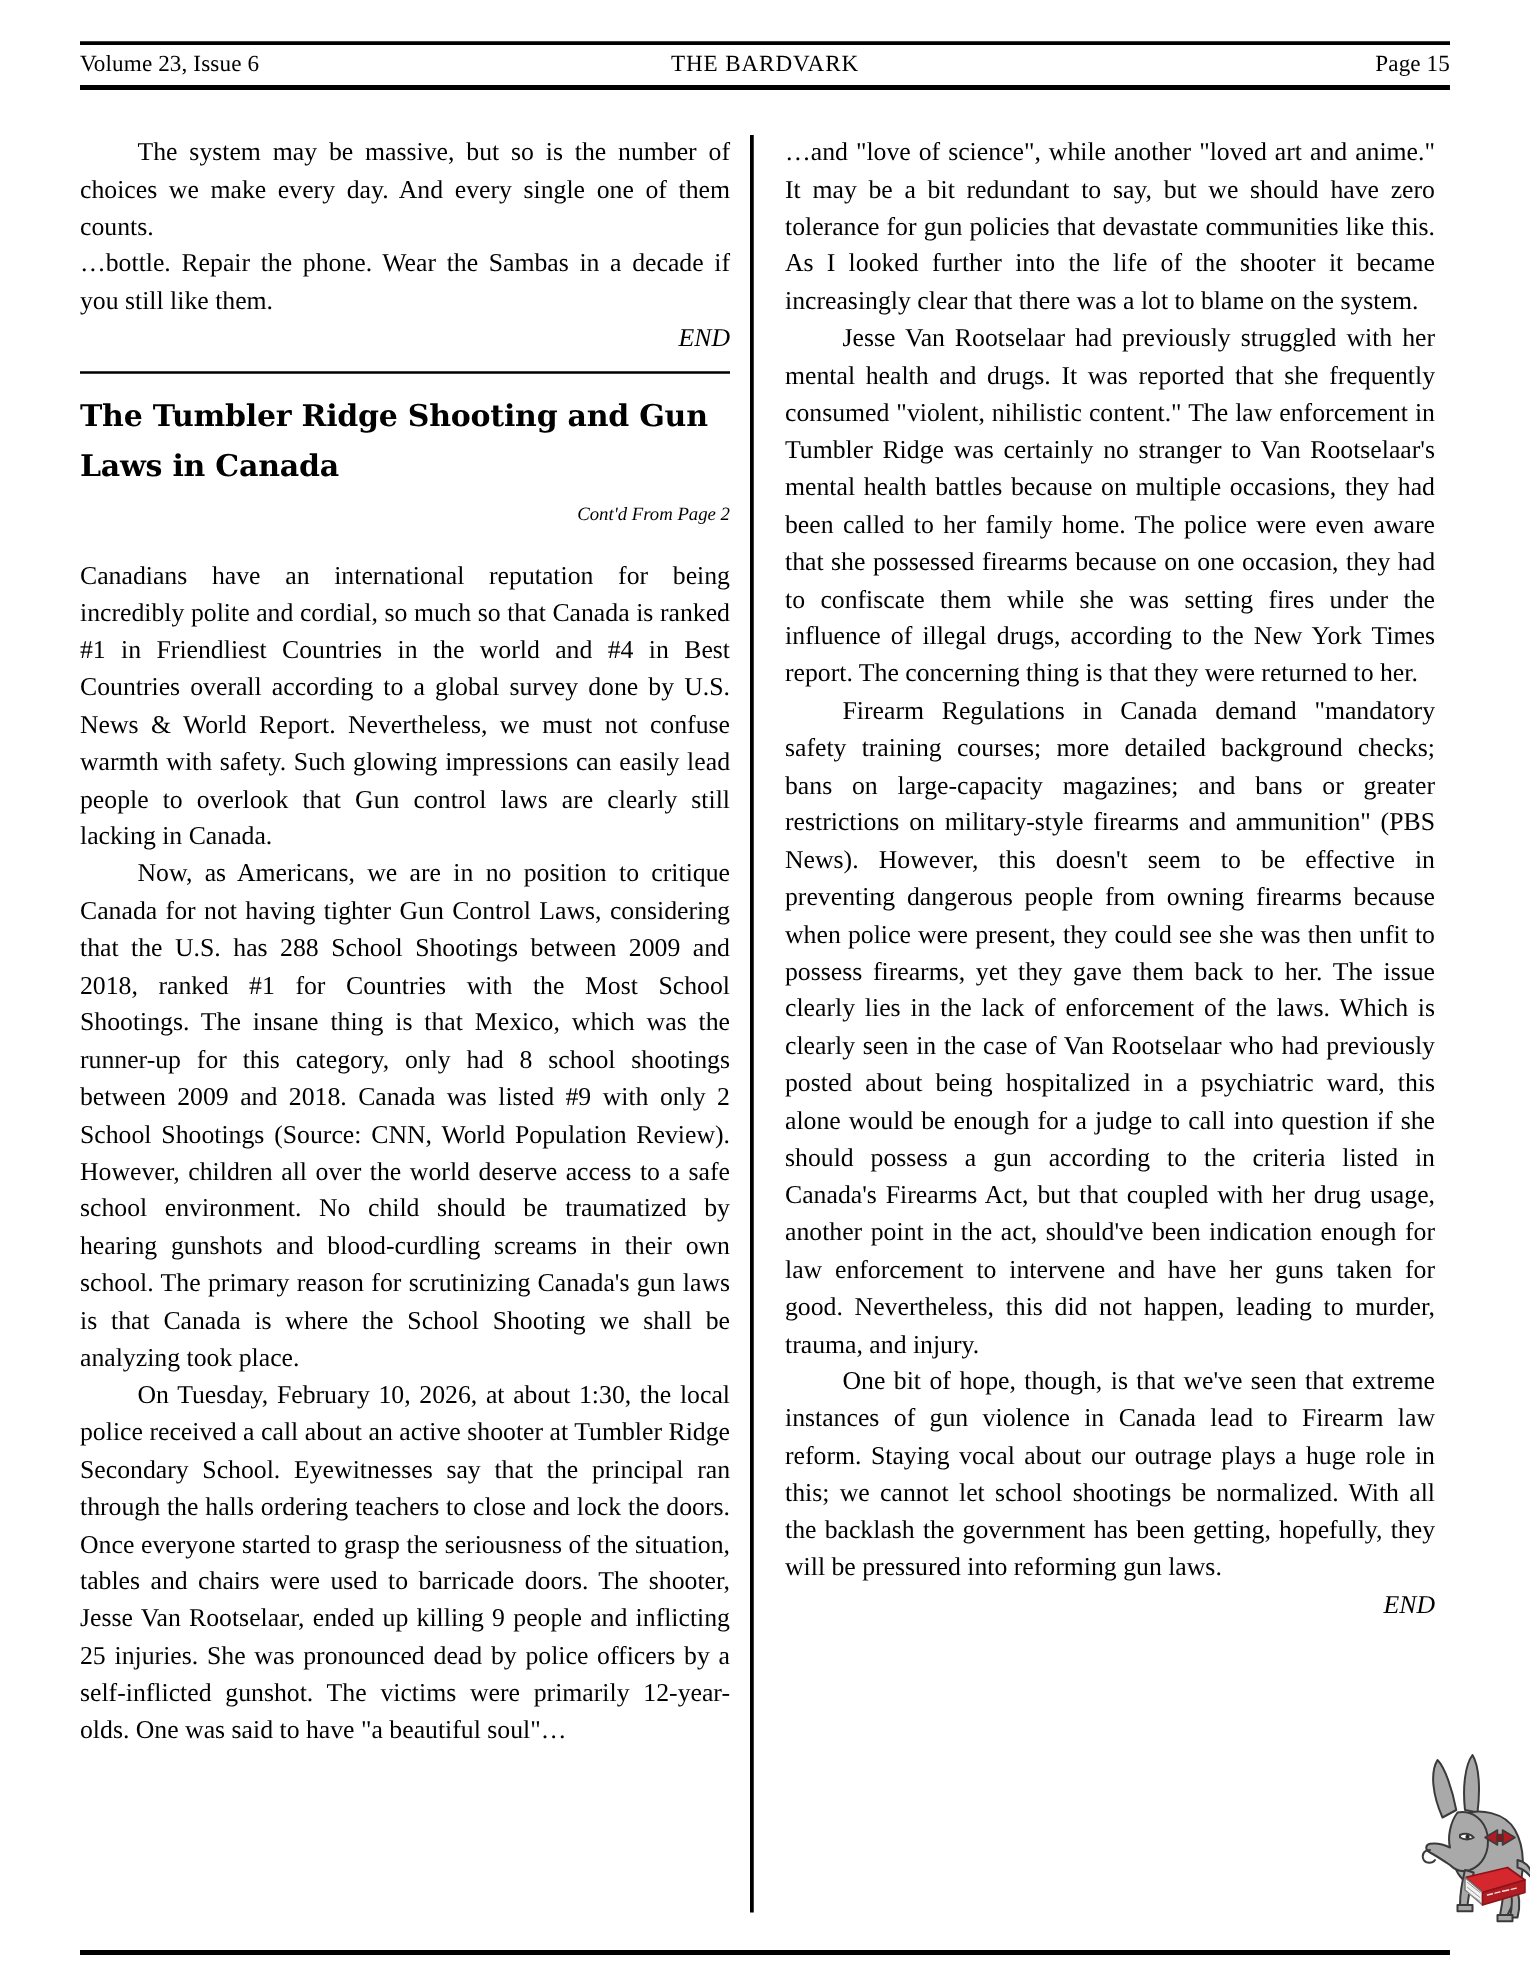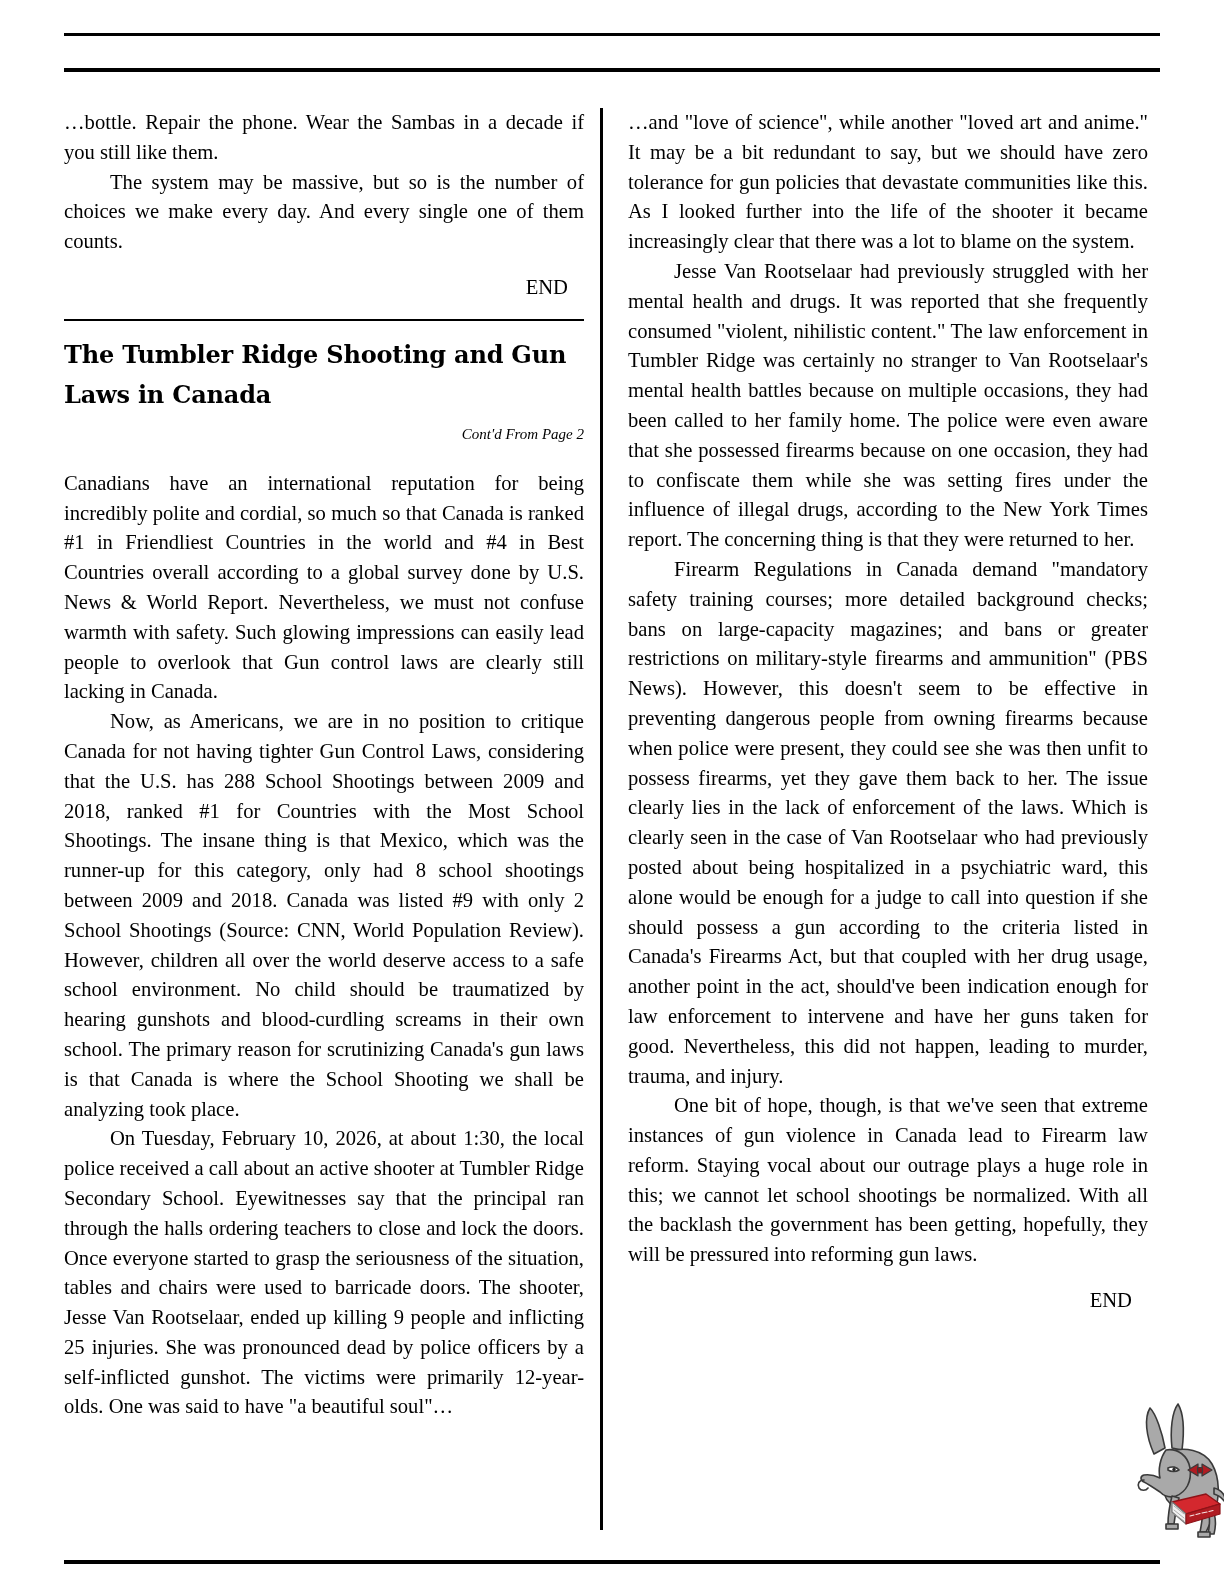--- a/index.html
+++ b/index.html
@@ -80,23 +80,24 @@
     margin: 0;
     font-size: 20.6px;
     line-height: 29.8px;
     text-align: justify;
     text-justify: inter-word;
     hyphens: none;
   }
   p.indent { text-indent: 46px; }
 
   .end-mark {
-    margin: 16px;
+    margin: 0;
     font-size: 20.6px;
     line-height: 29.8px;
+    font-style: italic;
     text-align: right;
   }
 
   .story-rule {
     height: 2px;
     background: #000;
     margin: 10px 0 0 0;
     width: 100%;
   }
 
@@ -137,28 +138,33 @@
     width: 100px;
     height: 152px;
   }
 </style>
 </head>
 <body>
 
 <div class="page">
 
   <div class="masthead-rule-top"></div>
+  <div class="masthead">
+    <div class="masthead-left">Volume 23, Issue 6</div>
+    <div class="masthead-center">THE BARDVARK</div>
+    <div class="masthead-right">Page 15</div>
+  </div>
   <div class="masthead-rule-bottom"></div>
 
   <div class="col-divider"></div>
 
   <div class="col col-left">
 
+    <p class="body indent">The system may be massive, but so is the number of choices we make every day. And every single one of them counts.</p>
     <p class="body">…bottle. Repair the phone. Wear the Sambas in a decade if you still like them.</p>
-    <p class="body indent">The system may be massive, but so is the number of choices we make every day. And every single one of them counts.</p>
     <p class="end-mark">END</p>
 
     <div class="story-rule"></div>
 
     <h1 class="headline">The Tumbler Ridge Shooting and Gun Laws in Canada</h1>
 
     <p class="contd">Cont'd From Page 2</p>
 
     <div class="gap-after-contd"></div>
 

